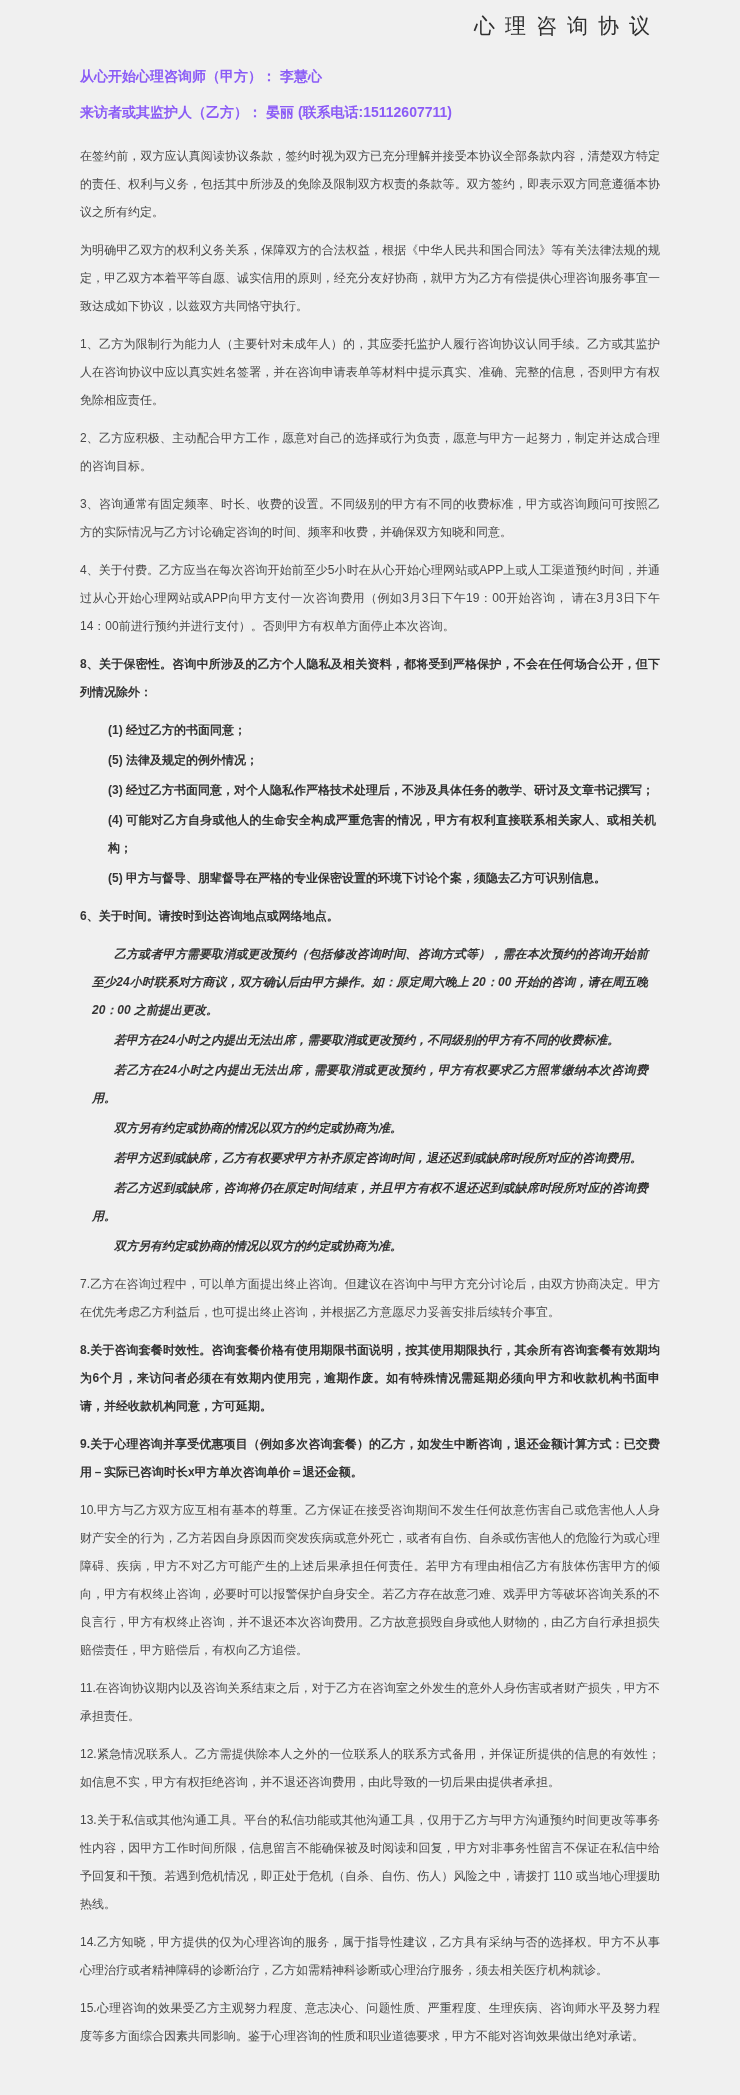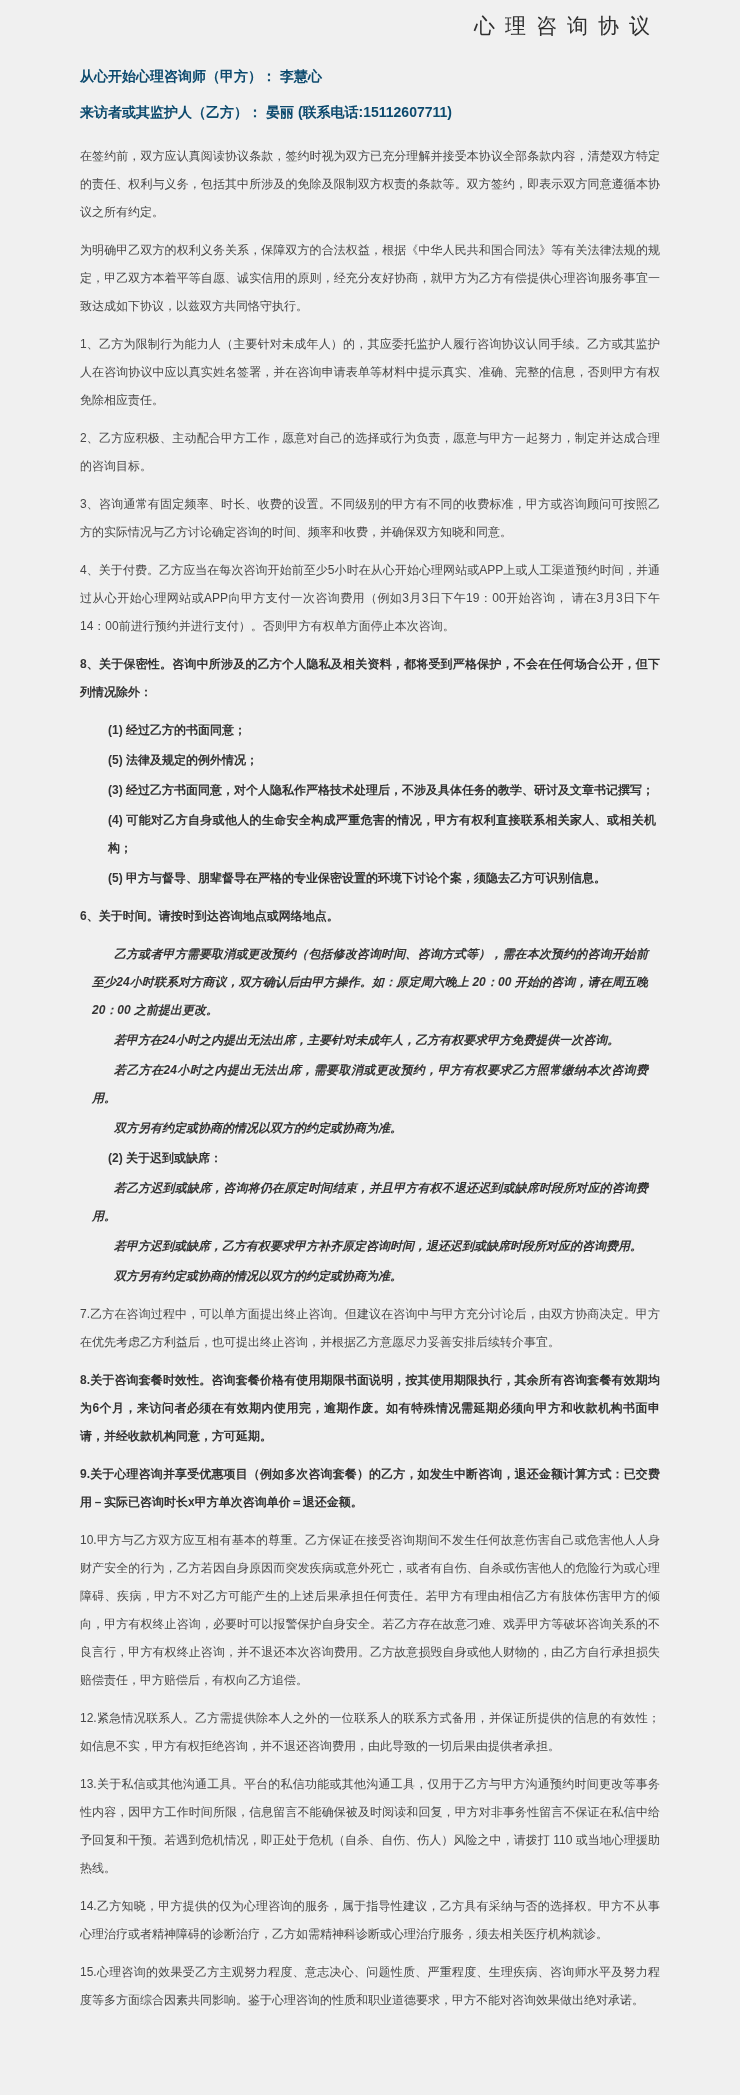--- a/index.html
+++ b/index.html
@@ -16,21 +16,21 @@
     color: #2f2f2f;
     text-align: right;
     letter-spacing: 10px;
     padding-left: 10px; 
     margin: 0 0 24px 0;
   }
   .party {
     font-size: 14px;
     line-height: 24px;
     font-weight: bold;
-    color: #0c4a6e;
+    color: #8b5cf6;
     margin: 12px 0;
   }
   .party .party-value { margin-left: 4px; }
   .clause-list { margin-top: 18px; }
   p.clause {
     font-size: 12px;
     line-height: 28px;
     margin: 10px 0;
     text-align: justify;
   }
@@ -62,30 +62,30 @@
       <p class="clause none">3、咨询通常有固定频率、时长、收费的设置。不同级别的甲方有不同的收费标准，甲方或咨询顾问可按照乙方的实际情况与乙方讨论确定咨询的时间、频率和收费，并确保双方知晓和同意。</p>
       <p class="clause none">4、关于付费。乙方应当在每次咨询开始前至少5小时在从心开始心理网站或APP上或人工渠道预约时间，并通过从心开始心理网站或APP向甲方支付一次咨询费用（例如3月3日下午19：00开始咨询， 请在3月3日下午14：00前进行预约并进行支付）。否则甲方有权单方面停止本次咨询。</p>
       <p class="clause none bold">8、关于保密性。咨询中所涉及的乙方个人隐私及相关资料，都将受到严格保护，不会在任何场合公开，但下列情况除外：</p>
       <p class="clause sub bold">(1) 经过乙方的书面同意；</p>
       <p class="clause sub bold">(5) 法律及规定的例外情况；</p>
       <p class="clause sub bold">(3) 经过乙方书面同意，对个人隐私作严格技术处理后，不涉及具体任务的教学、研讨及文章书记撰写；</p>
       <p class="clause sub bold">(4) 可能对乙方自身或他人的生命安全构成严重危害的情况，甲方有权利直接联系相关家人、或相关机构；</p>
       <p class="clause sub bold">(5) 甲方与督导、朋辈督导在严格的专业保密设置的环境下讨论个案，须隐去乙方可识别信息。</p>
       <p class="clause none bold">6、关于时间。请按时到达咨询地点或网络地点。</p>
       <p class="clause body bold">乙方或者甲方需要取消或更改预约（包括修改咨询时间、咨询方式等），需在本次预约的咨询开始前至少24小时联系对方商议，双方确认后由甲方操作。如：原定周六晚上 20：00 开始的咨询，请在周五晚 20：00 之前提出更改。</p>
-      <p class="clause body bold">若甲方在24小时之内提出无法出席，主要针对未成年人，乙方有权要求甲方免费提供一次咨询。</p>
+      <p class="clause body bold">若甲方在24小时之内提出无法出席，需要取消或更改预约，不同级别的甲方有不同的收费标准。</p>
       <p class="clause body bold">若乙方在24小时之内提出无法出席，需要取消或更改预约，甲方有权要求乙方照常缴纳本次咨询费用。</p>
       <p class="clause body bold">双方另有约定或协商的情况以双方的约定或协商为准。</p>
-      <p class="clause sub bold">(2) 关于迟到或缺席：</p>
+      <p class="clause body bold">若甲方迟到或缺席，乙方有权要求甲方补齐原定咨询时间，退还迟到或缺席时段所对应的咨询费用。</p>
       <p class="clause body bold">若乙方迟到或缺席，咨询将仍在原定时间结束，并且甲方有权不退还迟到或缺席时段所对应的咨询费用。</p>
-      <p class="clause body bold">若甲方迟到或缺席，乙方有权要求甲方补齐原定咨询时间，退还迟到或缺席时段所对应的咨询费用。</p>
       <p class="clause body bold">双方另有约定或协商的情况以双方的约定或协商为准。</p>
       <p class="clause none">7.乙方在咨询过程中，可以单方面提出终止咨询。但建议在咨询中与甲方充分讨论后，由双方协商决定。甲方在优先考虑乙方利益后，也可提出终止咨询，并根据乙方意愿尽力妥善安排后续转介事宜。</p>
       <p class="clause none bold">8.关于咨询套餐时效性。咨询套餐价格有使用期限书面说明，按其使用期限执行，其余所有咨询套餐有效期均为6个月，来访问者必须在有效期内使用完，逾期作废。如有特殊情况需延期必须向甲方和收款机构书面申请，并经收款机构同意，方可延期。</p>
       <p class="clause none bold">9.关于心理咨询并享受优惠项目（例如多次咨询套餐）的乙方，如发生中断咨询，退还金额计算方式：已交费用－实际已咨询时长x甲方单次咨询单价＝退还金额。</p>
       <p class="clause none">10.甲方与乙方双方应互相有基本的尊重。乙方保证在接受咨询期间不发生任何故意伤害自己或危害他人人身财产安全的行为，乙方若因自身原因而突发疾病或意外死亡，或者有自伤、自杀或伤害他人的危险行为或心理障碍、疾病，甲方不对乙方可能产生的上述后果承担任何责任。若甲方有理由相信乙方有肢体伤害甲方的倾向，甲方有权终止咨询，必要时可以报警保护自身安全。若乙方存在故意刁难、戏弄甲方等破坏咨询关系的不良言行，甲方有权终止咨询，并不退还本次咨询费用。乙方故意损毁自身或他人财物的，由乙方自行承担损失赔偿责任，甲方赔偿后，有权向乙方追偿。</p>
+      <p class="clause none">11.在咨询协议期内以及咨询关系结束之后，对于乙方在咨询室之外发生的意外人身伤害或者财产损失，甲方不承担责任。</p>
       <p class="clause none">12.紧急情况联系人。乙方需提供除本人之外的一位联系人的联系方式备用，并保证所提供的信息的有效性；如信息不实，甲方有权拒绝咨询，并不退还咨询费用，由此导致的一切后果由提供者承担。</p>
       <p class="clause none">13.关于私信或其他沟通工具。平台的私信功能或其他沟通工具，仅用于乙方与甲方沟通预约时间更改等事务性内容，因甲方工作时间所限，信息留言不能确保被及时阅读和回复，甲方对非事务性留言不保证在私信中给予回复和干预。若遇到危机情况，即正处于危机（自杀、自伤、伤人）风险之中，请拨打 110 或当地心理援助热线。</p>
       <p class="clause none">14.乙方知晓，甲方提供的仅为心理咨询的服务，属于指导性建议，乙方具有采纳与否的选择权。甲方不从事心理治疗或者精神障碍的诊断治疗，乙方如需精神科诊断或心理治疗服务，须去相关医疗机构就诊。</p>
       <p class="clause none">15.心理咨询的效果受乙方主观努力程度、意志决心、问题性质、严重程度、生理疾病、咨询师水平及努力程度等多方面综合因素共同影响。鉴于心理咨询的性质和职业道德要求，甲方不能对咨询效果做出绝对承诺。</p>
     </div>
 
 </div>
 
 </body></html>

